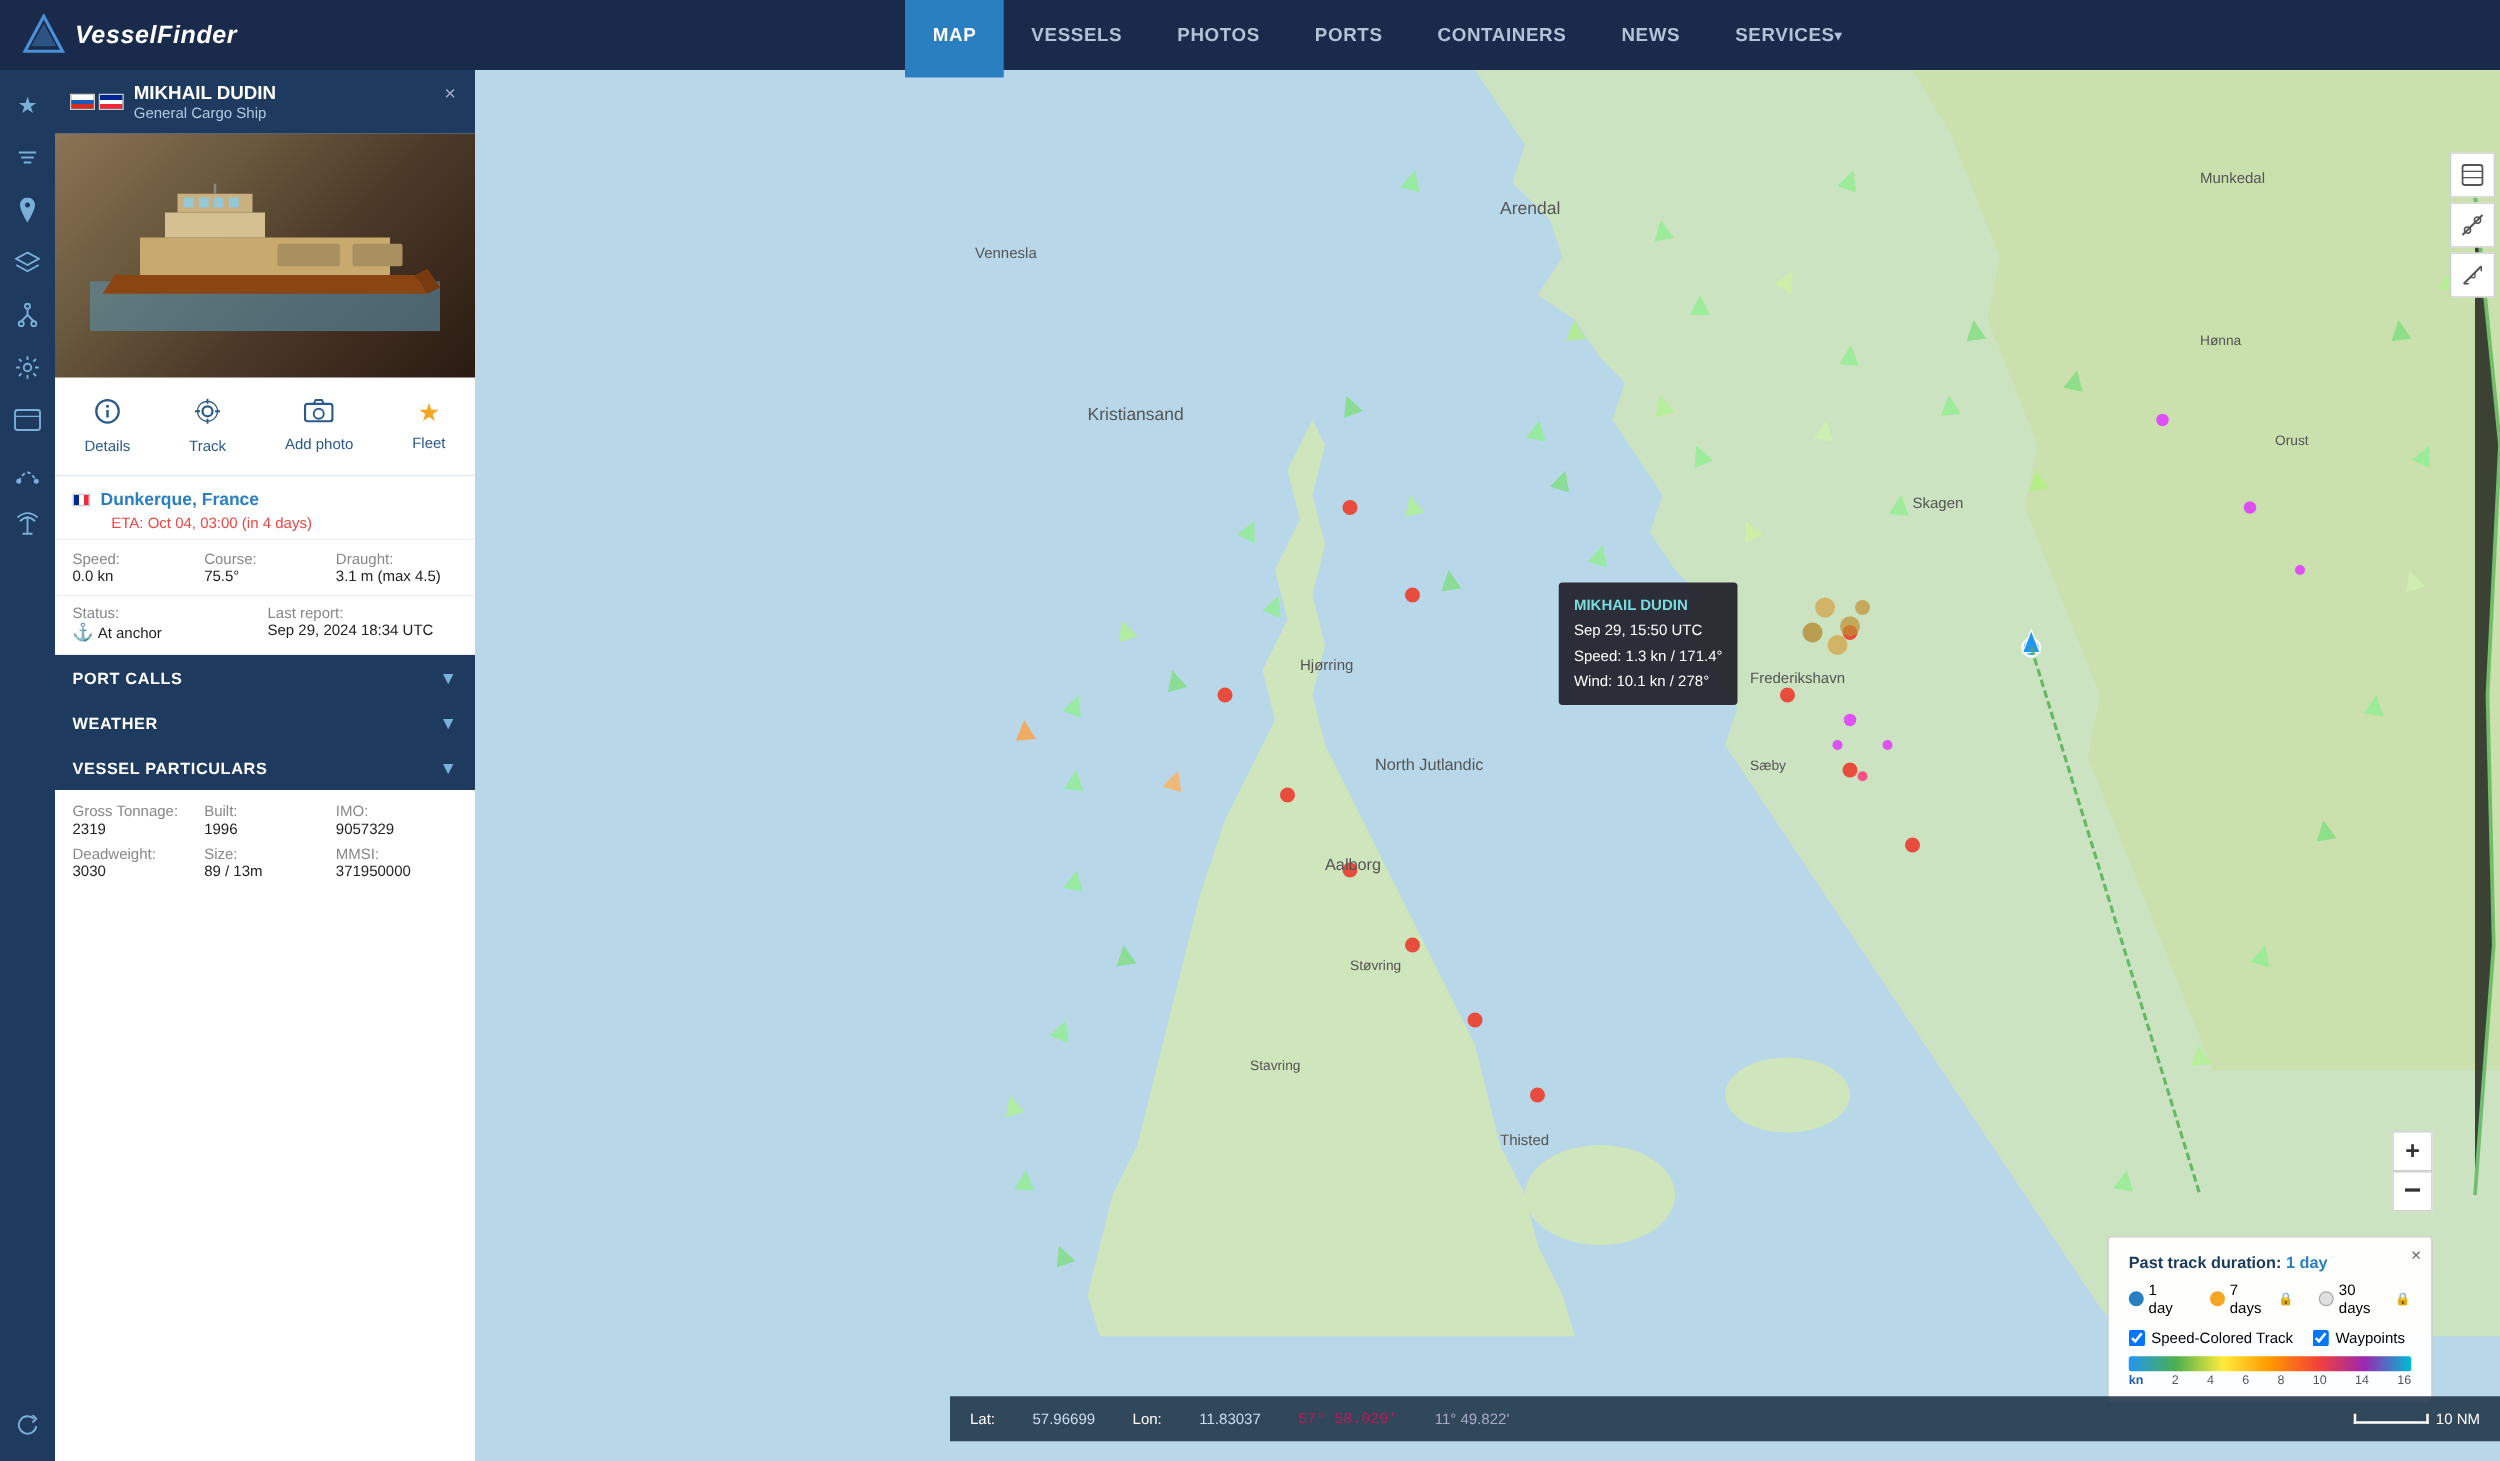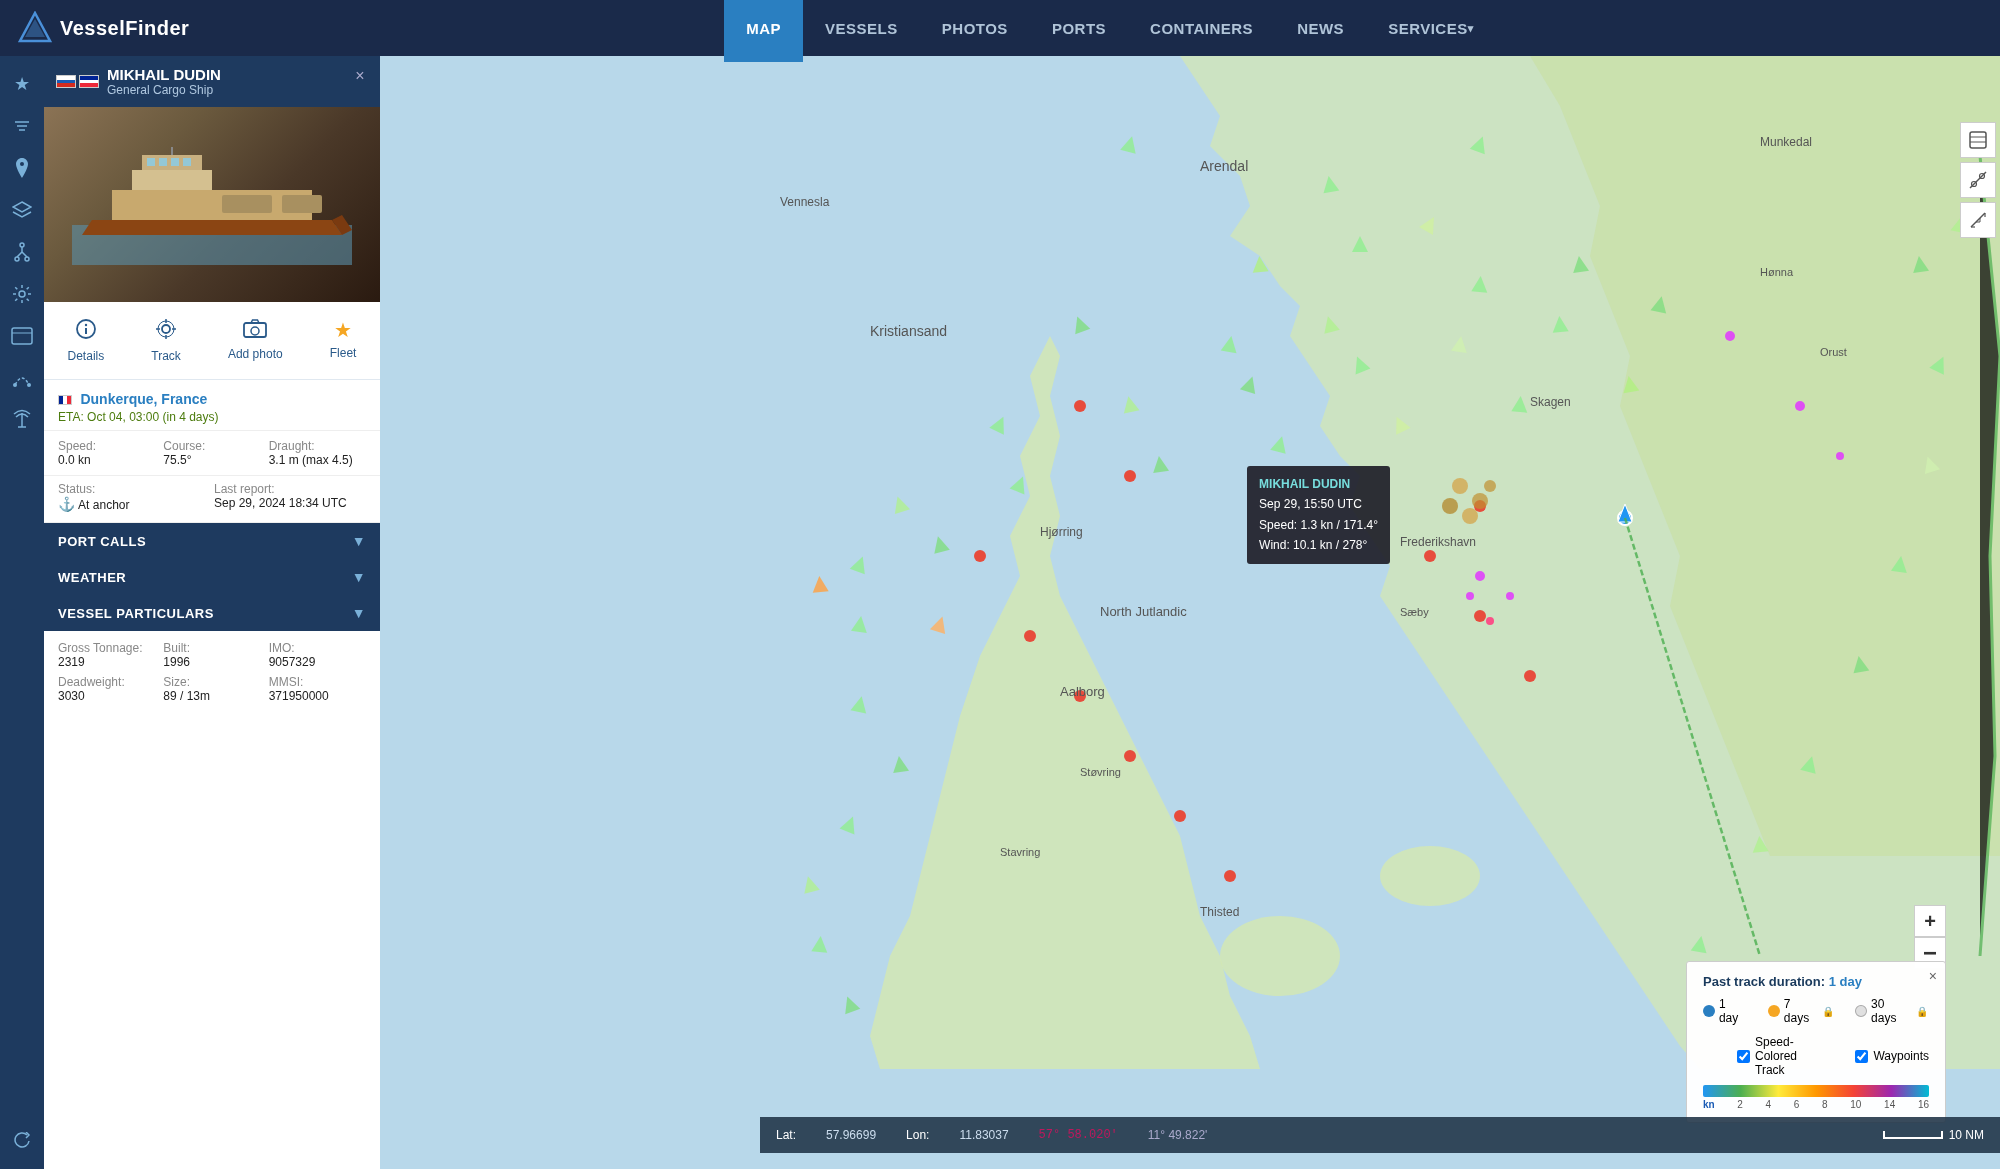--- a/index.html
+++ b/index.html
@@ -7,21 +7,21 @@
 
     
     #topnav {
       position: absolute; top: 0; left: 0; right: 0; height: 56px;
       background: #1a2a4a; display: flex; align-items: center; z-index: 100;
     }
     #logo-area {
       display: flex; align-items: center; padding: 0 18px; gap: 8px; min-width: 220px;
     }
     #logo-icon { width: 34px; height: 34px; }
-    #logo-text { color: #fff; font-size: 20px; font-weight: bold; letter-spacing: 0.5px; }
+    #logo-text { color: #fff; font-size: 20px; font-weight: bold; letter-spacing: 0.5px; font-style: italic; }
     #nav-links { display: flex; align-items: stretch; height: 68px; flex: 1; justify-content: center; }
     .nav-item {
       display: flex; align-items: center; padding: 0 22px; color: #b0c4d8;
       font-size: 15px; font-weight: 600; cursor: pointer; text-decoration: none; letter-spacing: 0.5px;
       transition: background 0.15s;
     }
     .nav-item.active { background: #2a7fc1; color: #fff; }
     .nav-item.has-arrow::after { content: ' ▾'; font-size: 11px; }
 
     
@@ -71,21 +71,21 @@
       cursor: pointer; color: #2a5a8a; font-size: 12px; padding: 6px 10px;
     }
     .action-btn-icon { font-size: 20px; }
     .action-btn.fleet .action-btn-icon { color: #f5a623; }
 
     
     #destination-row {
       padding: 10px 14px 6px; border-bottom: 1px solid #eee;
     }
     #dest-name { font-size: 14px; color: #2a7fc1; font-weight: 600; }
-    #dest-eta { font-size: 12px; color: #4d7c0f; margin-top: 2px; }
+    #dest-eta { font-size: 12px; color: #ef4444; margin-top: 2px; margin-left: 31px; }
 
     
     #info-grid {
       padding: 8px 14px; display: grid; grid-template-columns: 1fr 1fr 1fr;
       gap: 6px 8px; border-bottom: 1px solid #eee; font-size: 12px;
     }
     .info-label { color: #888; }
     .info-value { color: #222; font-weight: 500; }
 
     
@@ -166,21 +166,21 @@
       color: #666; font-size: 14px;
     }
     #past-track-title { font-weight: bold; font-size: 13px; color: #1a3a5c; margin-bottom: 8px; }
     .track-duration-options { display: flex; gap: 20px; margin-bottom: 10px; }
     .track-duration-option { display: flex; align-items: center; gap: 4px; cursor: pointer; }
     .track-dot { width: 12px; height: 12px; border-radius: 50%; }
     .track-dot.blue { background: #2a7fc1; }
     .track-dot.yellow { background: #f5a623; }
     .track-dot.locked { background: #e0e0e0; border: 1px solid #aaa; }
     .track-checkrow { display: flex; gap: 16px; margin-top: 8px; }
-    .track-check { display: flex; align-items: center; gap: 5px; cursor: pointer; margin-left: 34px; }
+    .track-check { display: flex; align-items: center; gap: 5px; cursor: pointer; }
     .speed-gradient {
       height: 12px; width: 100%;
       background: linear-gradient(to right, #2196f3, #4caf50, #ffeb3b, #ff9800, #f44336, #9c27b0, #00bcd4);
       margin-top: 8px; border-radius: 2px;
     }
     .speed-labels { display: flex; justify-content: space-between; font-size: 10px; color: #555; margin-top: 2px; }
 
     
     #zoom-controls {
       position: absolute; right: 54px; bottom: 200px;

